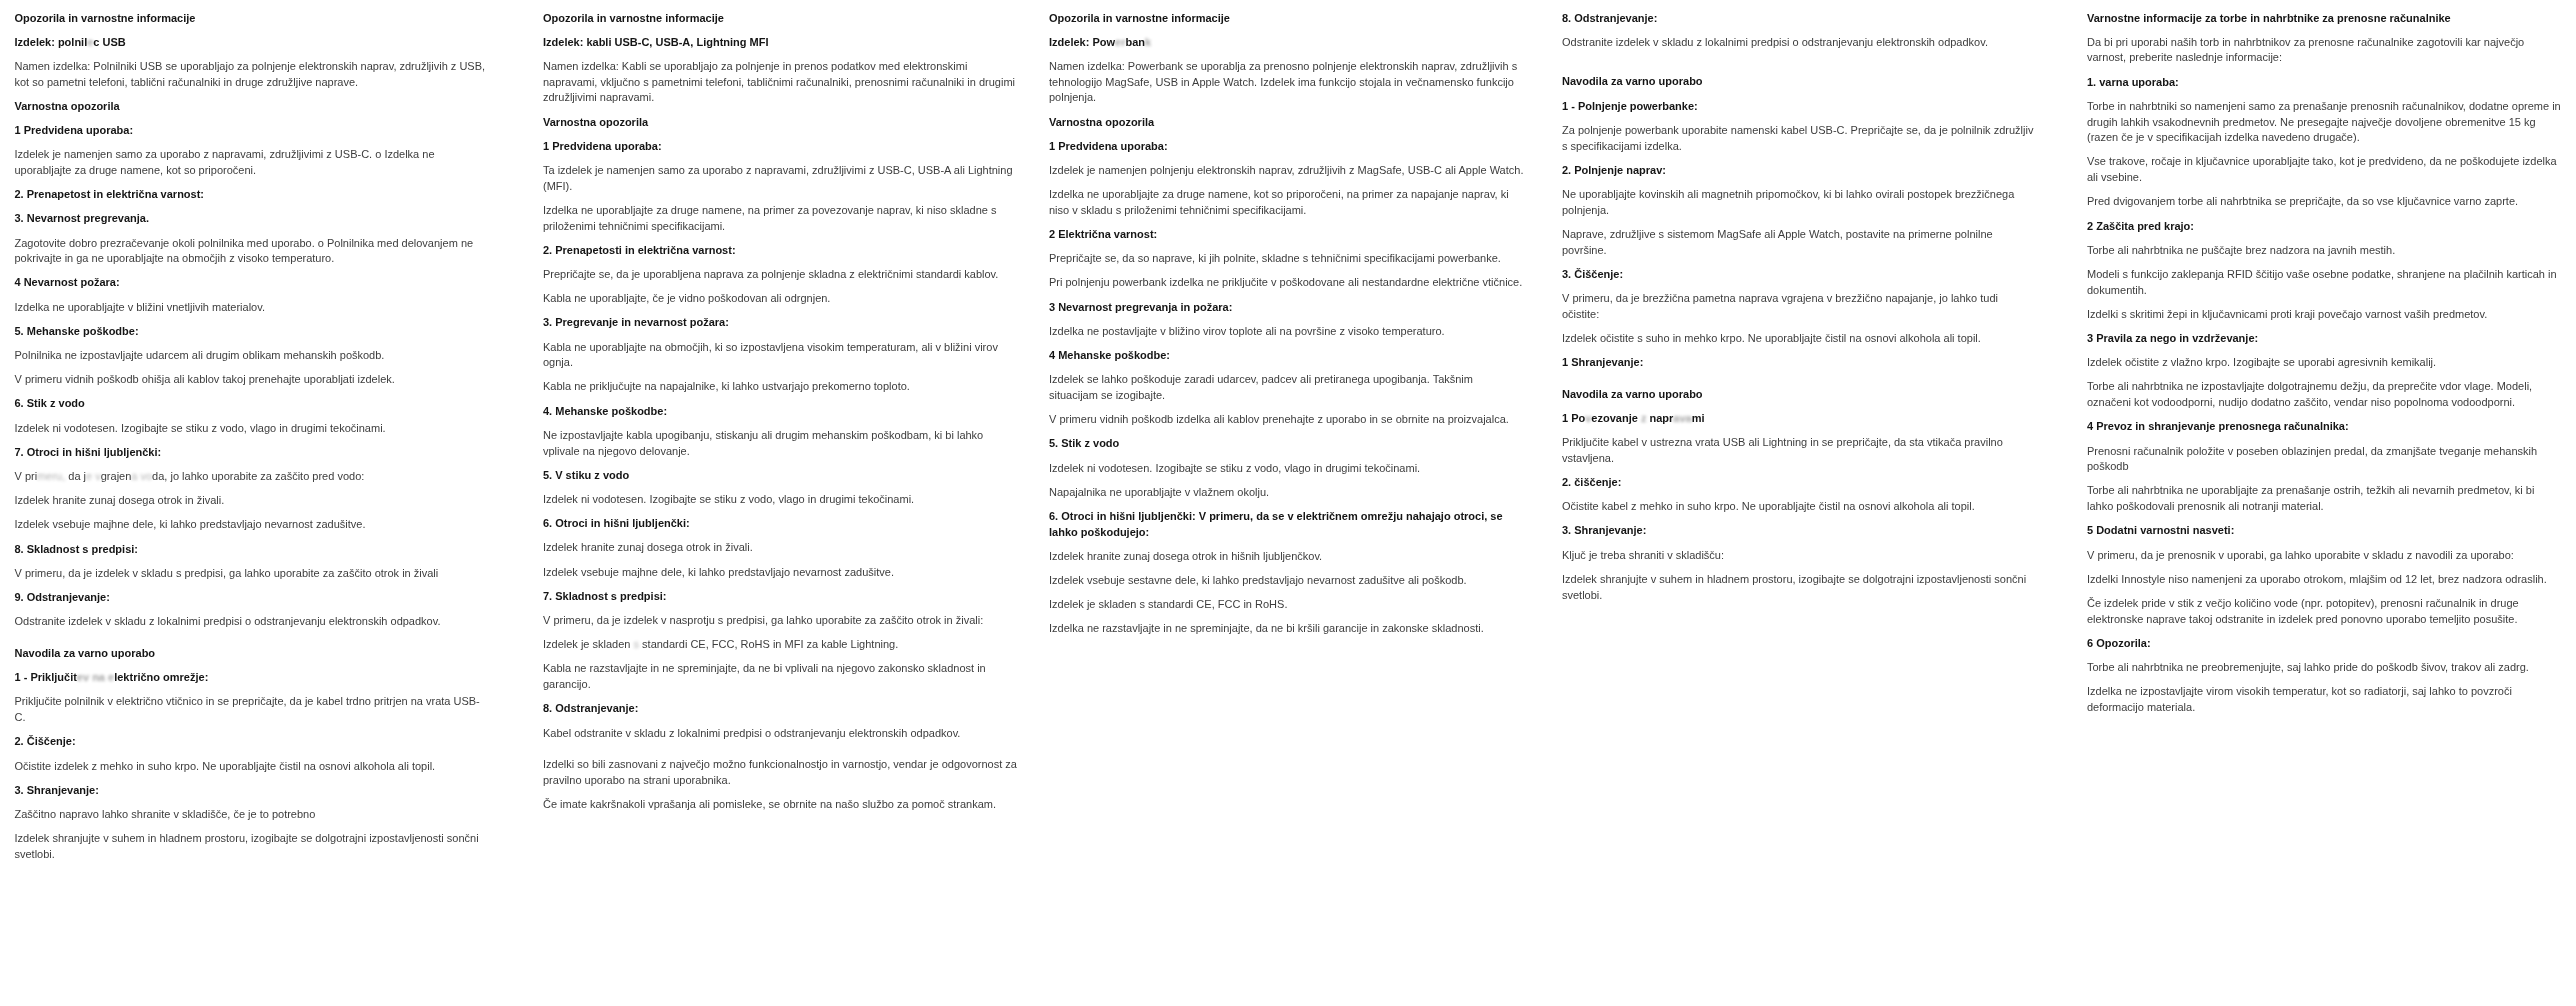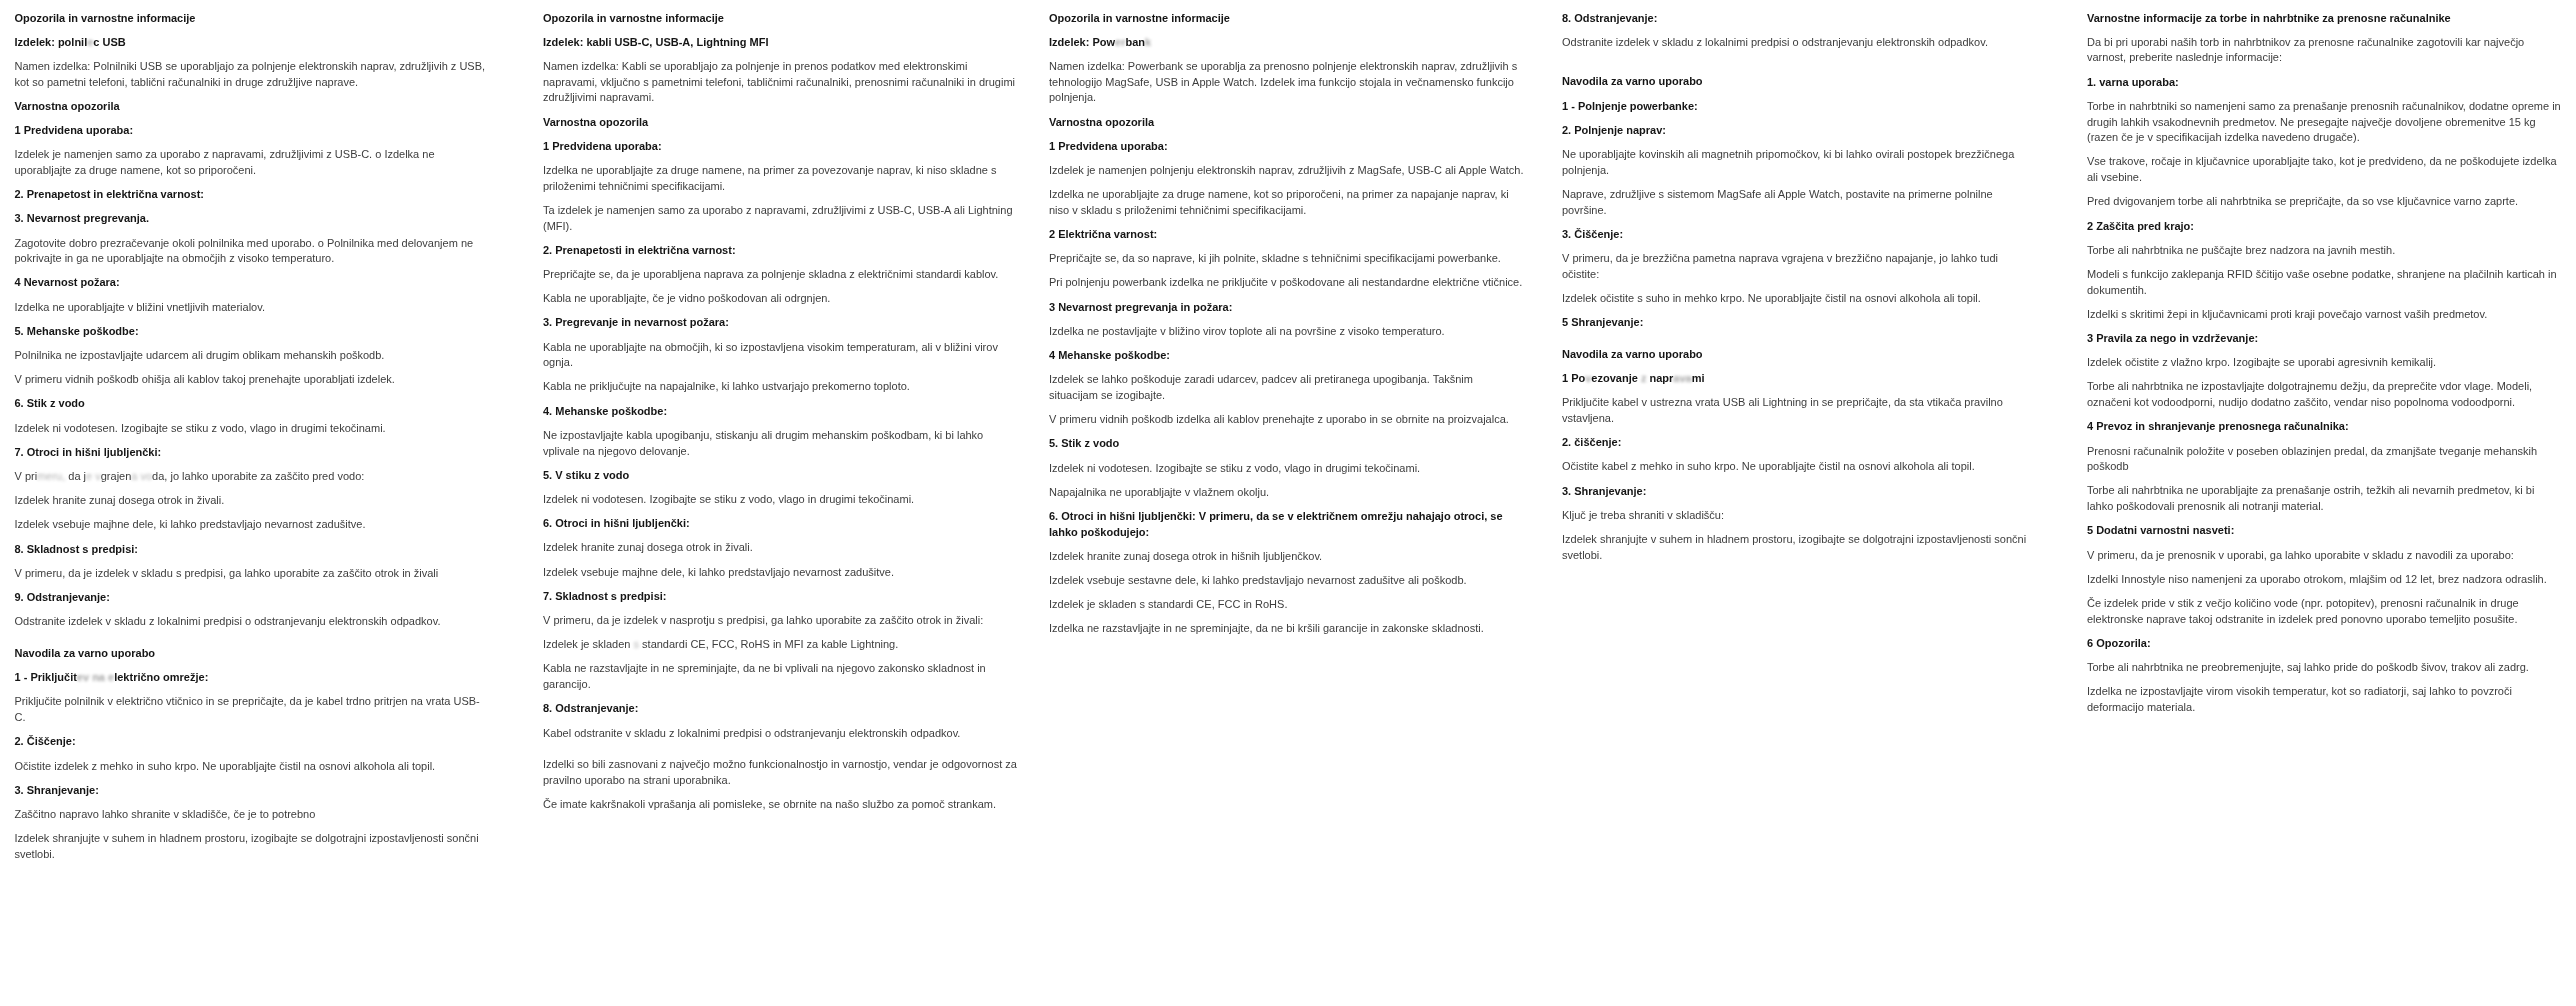--- a/index.html
+++ b/index.html
@@ -87,22 +87,22 @@
       <div class="blk h">3. Shranjevanje:</div>
       <div class="blk p">Zaščitno napravo lahko shranite v skladišče, če je to potrebno</div>
       <div class="blk p">Izdelek shranjujte v suhem in hladnem prostoru, izogibajte se dolgotrajni izpostavljenosti sončni svetlobi.</div>
     </div>
     <div class="col" style="left: 543px;">
       <div class="blk h">Opozorila in varnostne informacije</div>
       <div class="blk h">Izdelek: kabli USB-C, USB-A, Lightning MFI</div>
       <div class="blk p">Namen izdelka: Kabli se uporabljajo za polnjenje in prenos podatkov med elektronskimi napravami, vključno s pametnimi telefoni, tabličnimi računalniki, prenosnimi računalniki in drugimi združljivimi napravami.</div>
       <div class="blk h">Varnostna opozorila</div>
       <div class="blk h">1 Predvidena uporaba:</div>
+      <div class="blk p">Ta izdelek je namenjen samo za uporabo z napravami, združljivimi z USB-C, USB-A ali Lightning (MFI).</div>
       <div class="blk p">Izdelka ne uporabljajte za druge namene, na primer za povezovanje naprav, ki niso skladne s priloženimi tehničnimi specifikacijami.</div>
-      <div class="blk p">Ta izdelek je namenjen samo za uporabo z napravami, združljivimi z USB-C, USB-A ali Lightning (MFI).</div>
       <div class="blk h">2. Prenapetosti in električna varnost:</div>
       <div class="blk p">Prepričajte se, da je uporabljena naprava za polnjenje skladna z električnimi standardi kablov.</div>
       <div class="blk p">Kabla ne uporabljajte, če je vidno poškodovan ali odrgnjen.</div>
       <div class="blk h">3. Pregrevanje in nevarnost požara:</div>
       <div class="blk p">Kabla ne uporabljajte na območjih, ki so izpostavljena visokim temperaturam, ali v bližini virov ognja.</div>
       <div class="blk p">Kabla ne priključujte na napajalnike, ki lahko ustvarjajo prekomerno toploto.</div>
       <div class="blk h">4. Mehanske poškodbe:</div>
       <div class="blk p">Ne izpostavljajte kabla upogibanju, stiskanju ali drugim mehanskim poškodbam, ki bi lahko vplivale na njegovo delovanje.</div>
       <div class="blk h">5. V stiku z vodo</div>
       <div class="blk p">Izdelek ni vodotesen. Izogibajte se stiku z vodo, vlago in drugimi tekočinami.</div>
@@ -141,27 +141,28 @@
       <div class="blk p">Izdelek hranite zunaj dosega otrok in hišnih ljubljenčkov.</div>
       <div class="blk p">Izdelek vsebuje sestavne dele, ki lahko predstavljajo nevarnost zadušitve ali poškodb.</div>
       <div class="blk p">Izdelek je skladen s standardi CE, FCC in RoHS.</div>
       <div class="blk p">Izdelka ne razstavljajte in ne spreminjajte, da ne bi kršili garancije in zakonske skladnosti.</div>
     </div>
     <div class="col" style="left: 1562px;">
       <div class="blk h">8. Odstranjevanje:</div>
       <div class="blk p">Odstranite izdelek v skladu z lokalnimi predpisi o odstranjevanju elektronskih odpadkov.</div>
       <div class="blk h gap-lg">Navodila za varno uporabo</div>
       <div class="blk h">1 - Polnjenje powerbanke:</div>
+      <div class="blk p">Za polnjenje powerbank uporabite namenski kabel USB-C. Prepričajte se, da je polnilnik združljiv s specifikacijami izdelka.</div>
       <div class="blk h">2. Polnjenje naprav:</div>
       <div class="blk p">Ne uporabljajte kovinskih ali magnetnih pripomočkov, ki bi lahko ovirali postopek brezžičnega polnjenja.</div>
       <div class="blk p">Naprave, združljive s sistemom MagSafe ali Apple Watch, postavite na primerne polnilne površine.</div>
       <div class="blk h">3. Čiščenje:</div>
       <div class="blk p">V primeru, da je brezžična pametna naprava vgrajena v brezžično napajanje, jo lahko tudi očistite:</div>
       <div class="blk p">Izdelek očistite s suho in mehko krpo. Ne uporabljajte čistil na osnovi alkohola ali topil.</div>
-      <div class="blk h">5 Shranjevanje:</div>
+      <div class="blk h">1 Shranjevanje:</div>
       <div class="blk h gap">Navodila za varno uporabo</div>
       <div class="blk h"><span>1 Po</span><span class="smudge">v</span><span>ezovanje </span><span class="smudge">z</span><span> napr</span><span class="smudge">ava</span><span>mi</span></div>
       <div class="blk p">Priključite kabel v ustrezna vrata USB ali Lightning in se prepričajte, da sta vtikača pravilno vstavljena.</div>
       <div class="blk h">2. čiščenje:</div>
       <div class="blk p">Očistite kabel z mehko in suho krpo. Ne uporabljajte čistil na osnovi alkohola ali topil.</div>
       <div class="blk h">3. Shranjevanje:</div>
       <div class="blk p">Ključ je treba shraniti v skladišču:</div>
       <div class="blk p">Izdelek shranjujte v suhem in hladnem prostoru, izogibajte se dolgotrajni izpostavljenosti sončni svetlobi.</div>
     </div>
     <div class="col" style="left: 2087px;">

